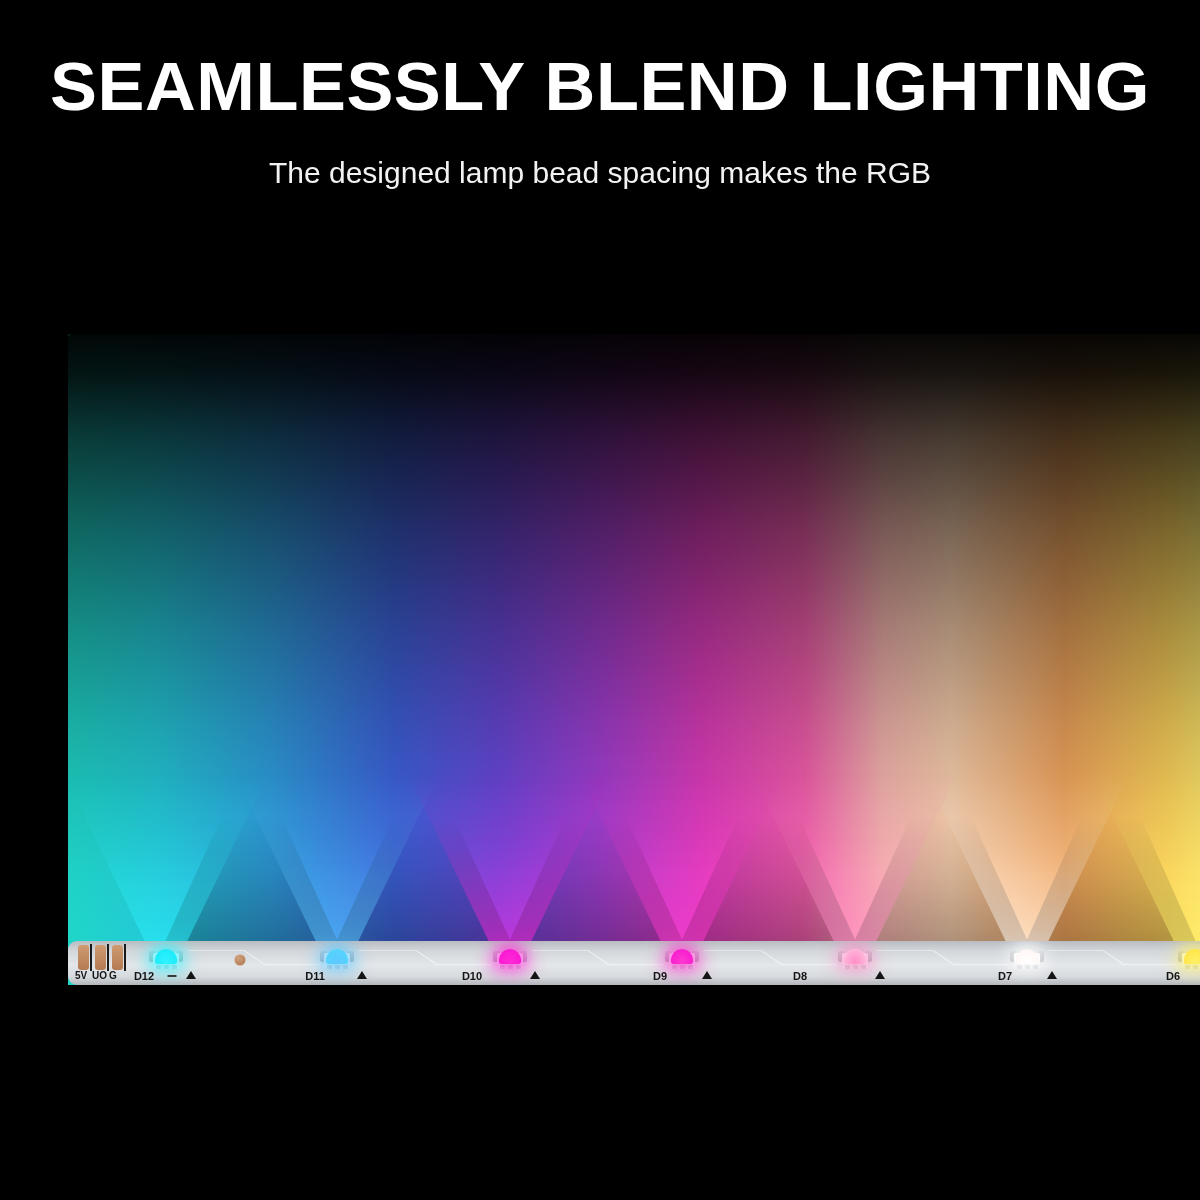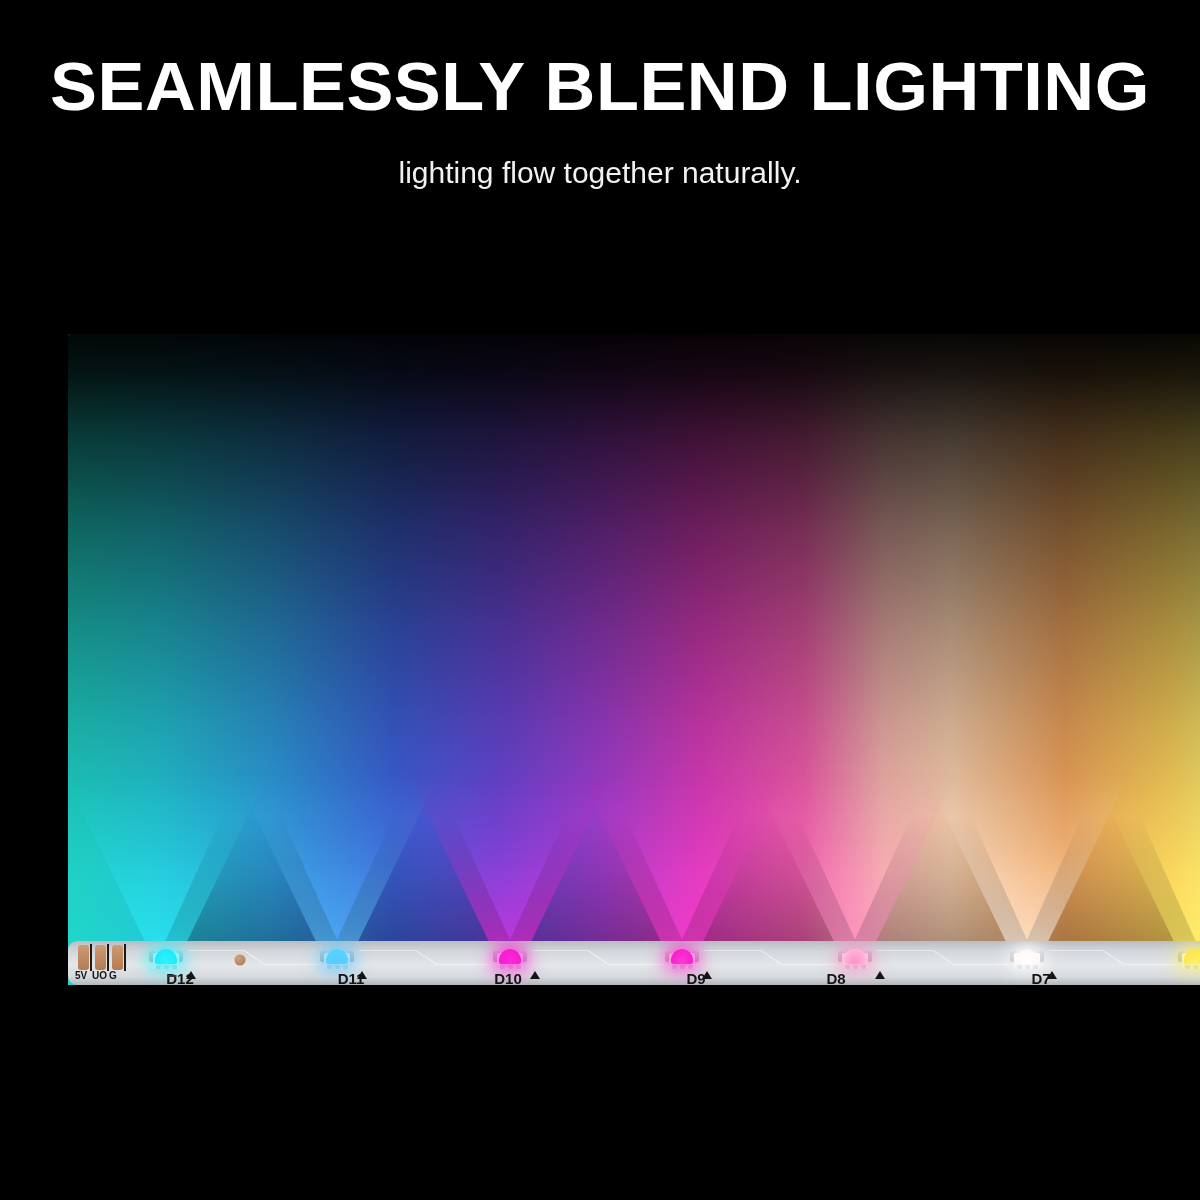--- a/index.html
+++ b/index.html
@@ -234,25 +234,24 @@
     height: 15px;
     transform: translateX(-50%);
     border-radius: 11px 11px 2px 2px;
   }
 
   .led-label {
     position: absolute;
     top: 29px;
     font-family: "Liberation Sans", sans-serif;
     font-weight: 700;
-    font-size: 15px;
+    font-size: 11px;
     color: #141414;
     transform: translateX(-50%);
     white-space: nowrap;
-    margin-left: 36px;
   }
   .led-marker {
     position: absolute;
     top: 30px;
     width: 0;
     height: 0;
     border-left: 5px solid transparent;
     border-right: 5px solid transparent;
     border-bottom: 8px solid #141414;
     transform: translateX(-50%);
@@ -275,21 +274,21 @@
   }
 </style>
 </head>
 <body>
 
 <div id="page">
 
   <div class="headline">SEAMLESSLY BLEND LIGHTING</div>
 
   <div class="subhead">
-    <span class="ln">lighting flow together naturally.</span>
+    <span class="ln">The designed lamp bead spacing makes the RGB</span>
   </div>
 
   <div id="photo">
     <div class="layer hue-sweep"></div>
     <div id="beams">
         <div class="wedge" style="left: 183.5px; width: 212.04px; height: 234.36px; clip-path: polygon(0% 100%, 100% 100%, 50% 0%);"></div>
         <div class="wedge" style="left: 355.5px; width: 214.52px; height: 234.36px; clip-path: polygon(0% 100%, 100% 100%, 50% 0%);"></div>
         <div class="wedge" style="left: 528px; width: 213.28px; height: 234.36px; clip-path: polygon(0% 100%, 100% 100%, 50% 0%);"></div>
         <div class="wedge" style="left: 700.5px; width: 214.52px; height: 234.36px; clip-path: polygon(0% 100%, 100% 100%, 50% 0%);"></div>
         <div class="wedge" style="left: 873px; width: 213.28px; height: 234.36px; clip-path: polygon(0% 100%, 100% 100%, 50% 0%);"></div>

